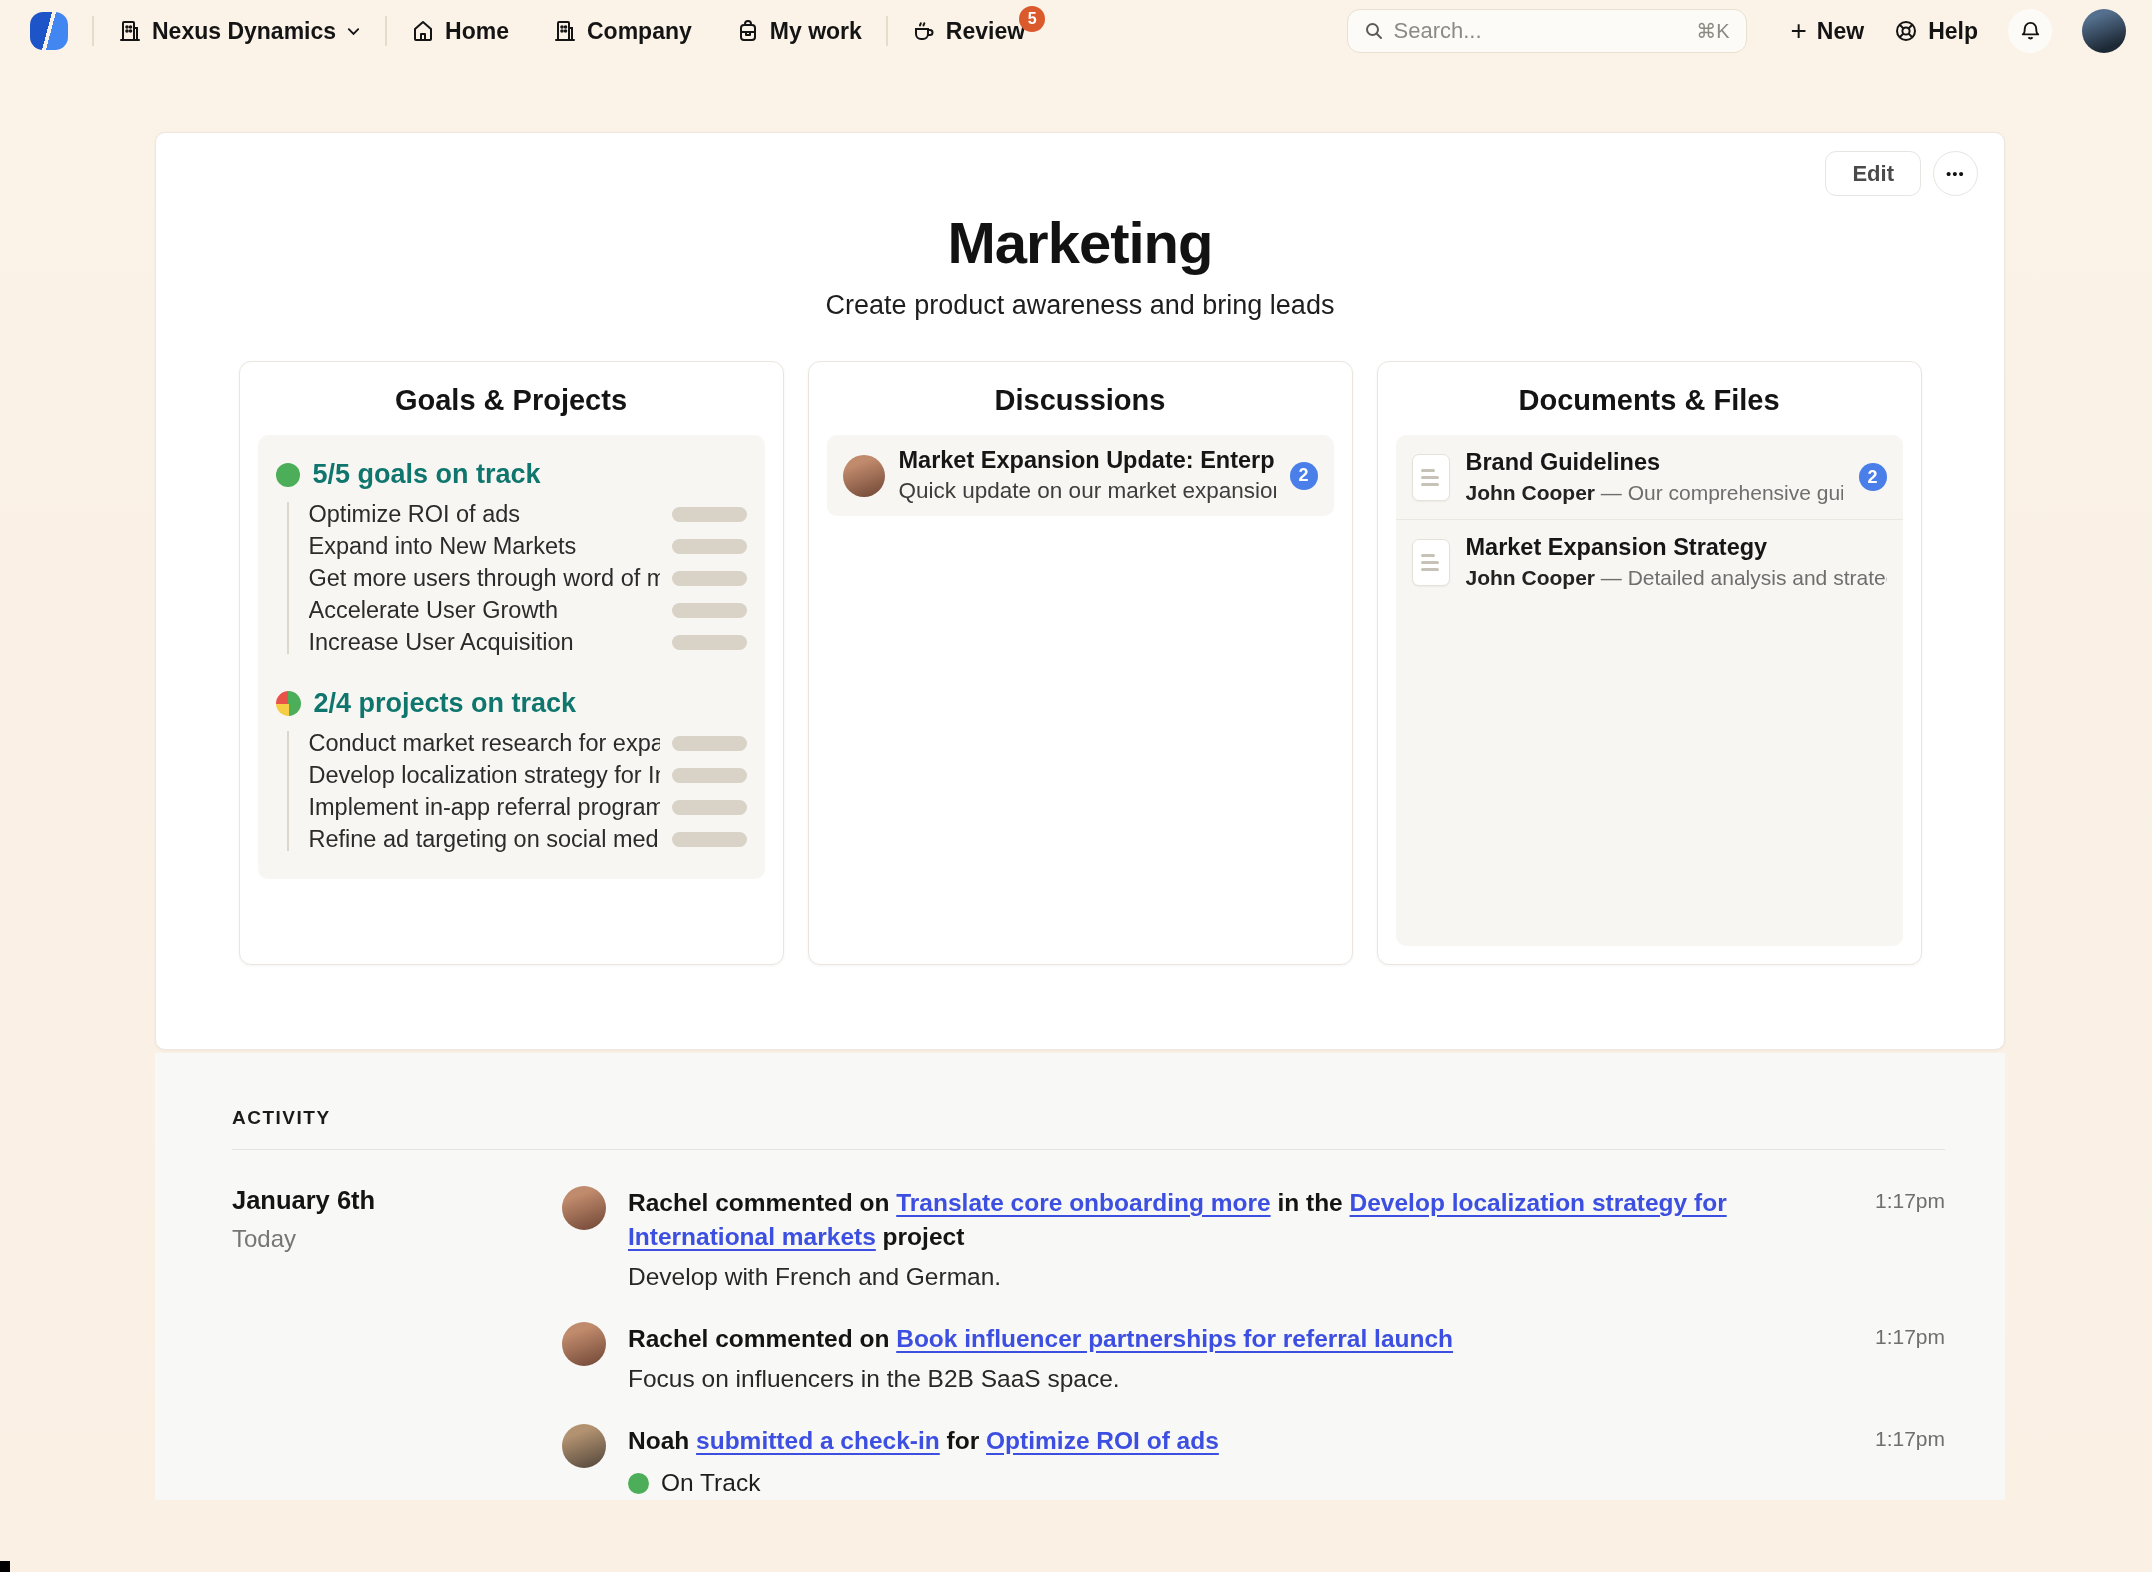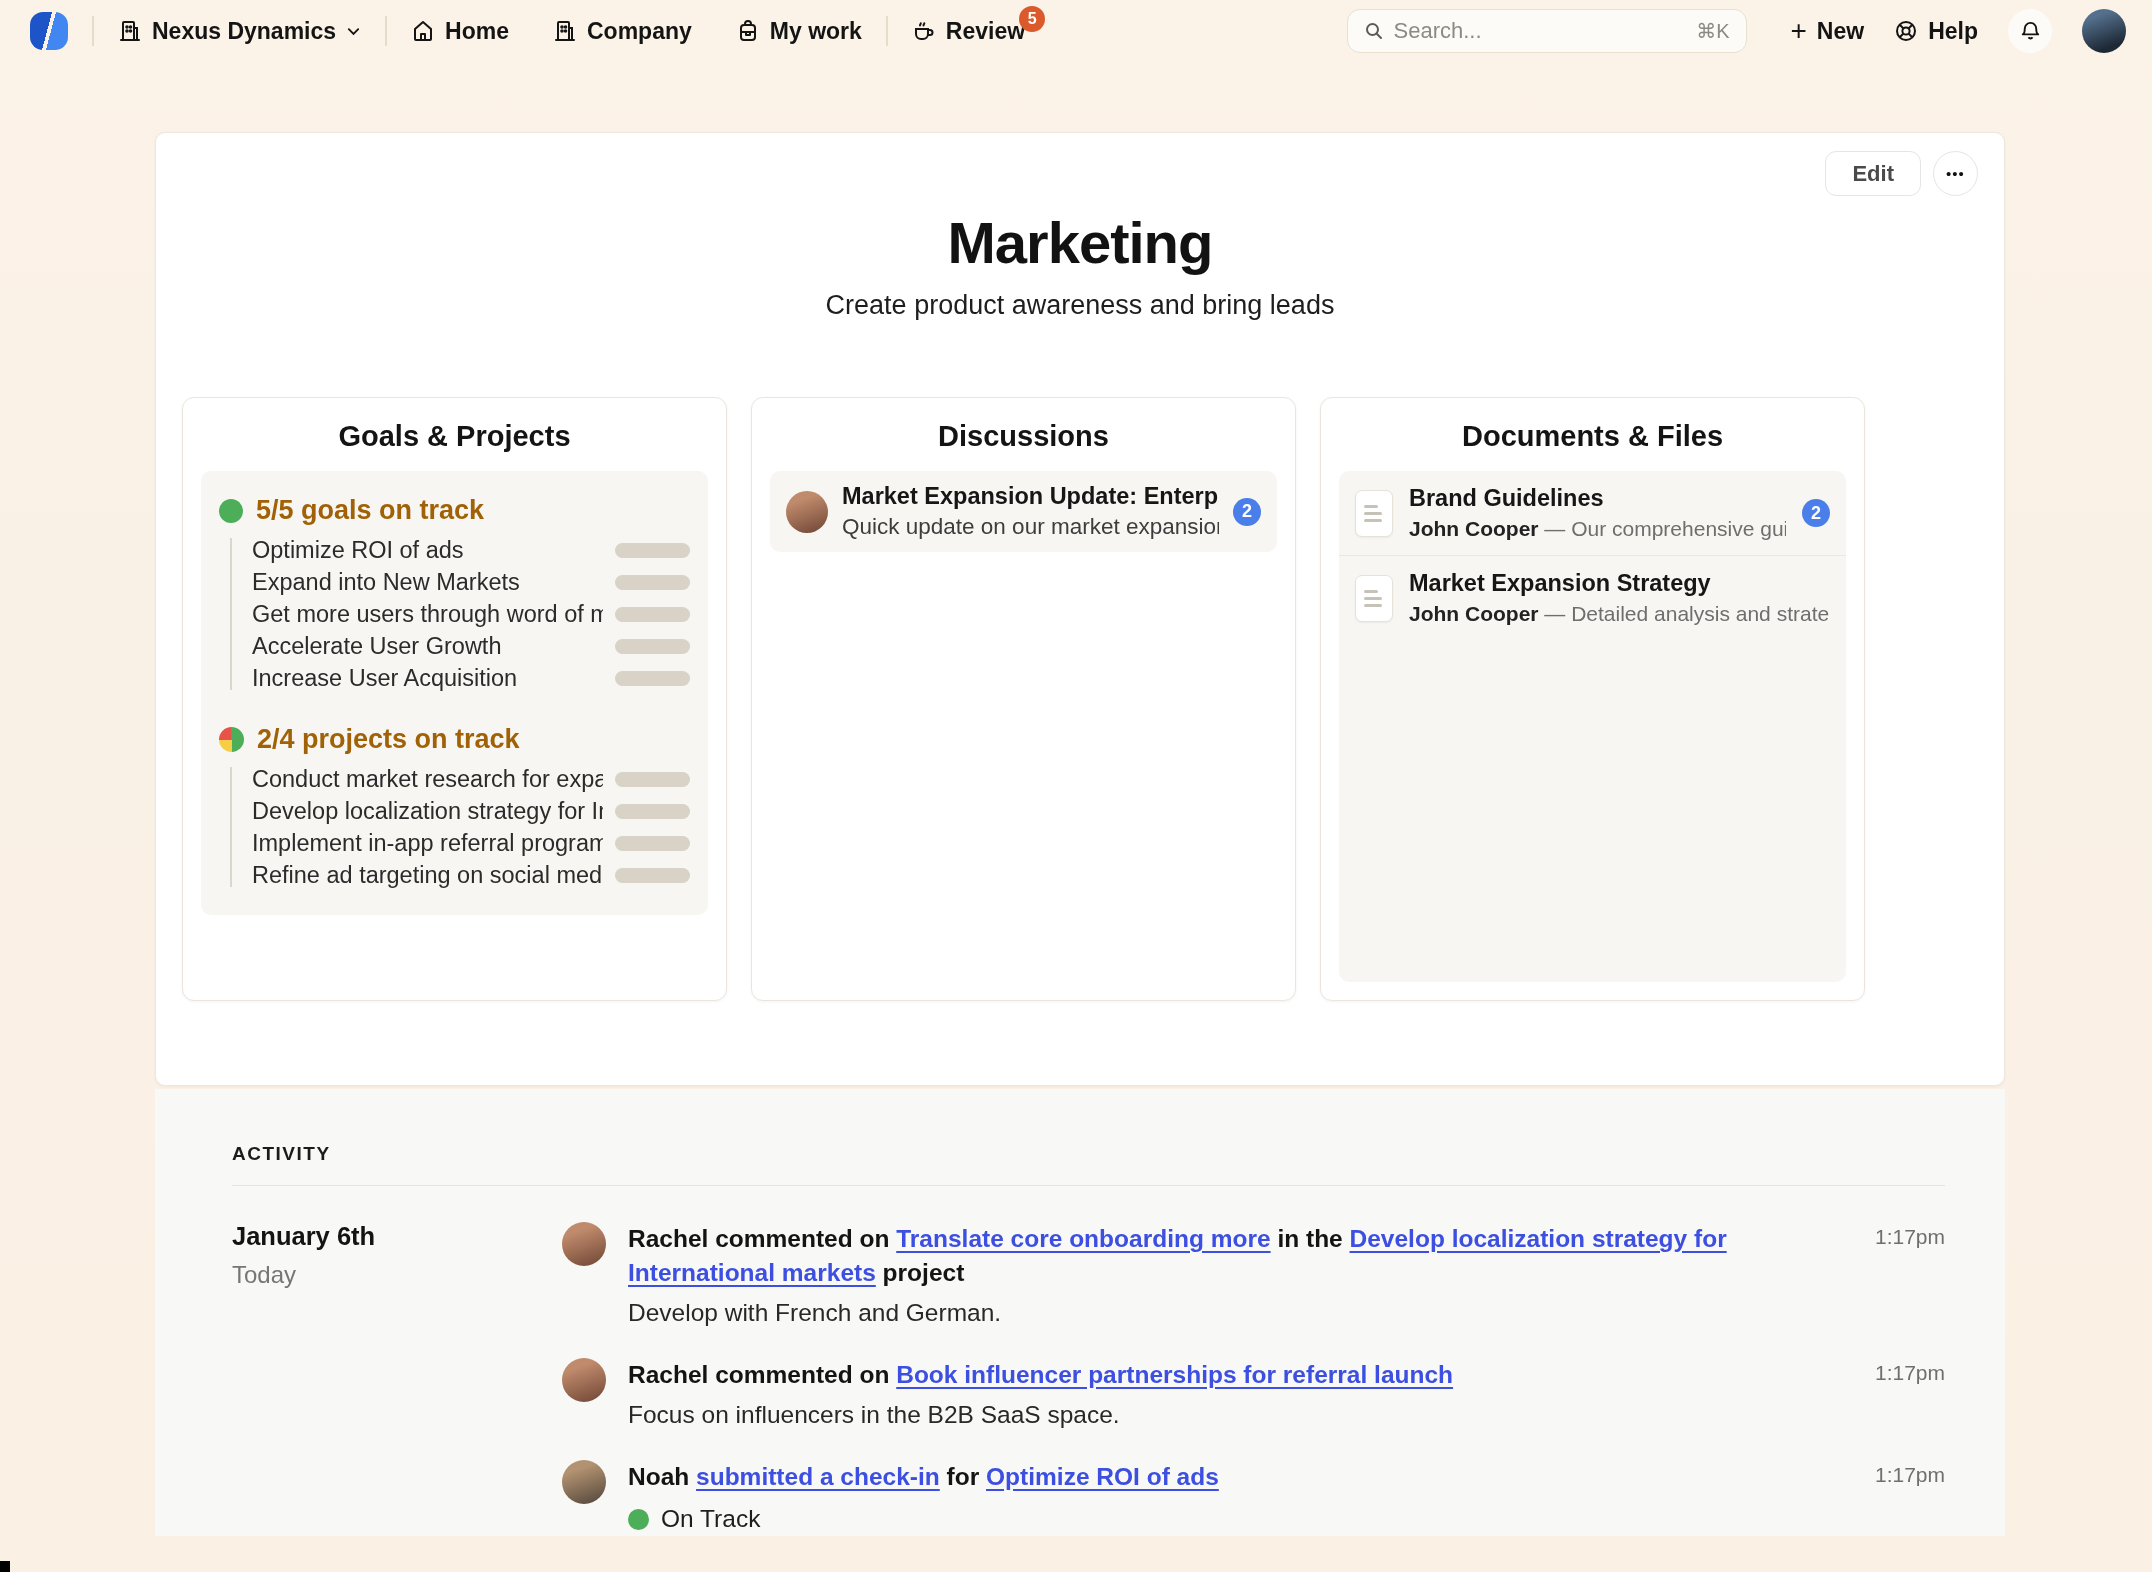--- a/index.html
+++ b/index.html
@@ -70,29 +70,29 @@
   .m5{background:linear-gradient(160deg,#70747A 25%,#35393F);}
   .m6{background:linear-gradient(160deg,#B98C74 25%,#53402F);}
   .av-rachel{background:linear-gradient(160deg,#C08A6C 25%,#6E4534);}
   .av-noah{background:linear-gradient(160deg,#B29270 25%,#50443A);}
   .manage-btn {
     height:46px; padding:0 24px; border:1.5px solid #E3E3E0; border-radius:12px; background:#fff;
     font-family:"Liberation Sans",sans-serif; font-size:22.5px; font-weight:700; color:#4E4E4E; cursor:pointer;
   }
 
   
-  .cards-row { display:flex; justify-content:flex-start; gap:24px; margin-top:76px; }
+  .cards-row { display:flex; justify-content:center; gap:24px; margin-top:40px; }
   .panel-card {
     width:545px; height:604px; background:#fff; border:1px solid #EAE6DF; border-radius:12px;
     box-shadow:0 1px 3px rgba(60,40,10,.05); display:flex; flex-direction:column;
   }
   .panel-title { text-align:center; font-size:29px; font-weight:700; padding:22px 0 14px; color:#141414; }
   .inner-panel { margin:4px 18px 0 18px; background:#F7F6F2; border-radius:10px; }
   .goals-panel { padding:24px 18px 28px 18px; }
-  .track-header { display:flex; align-items:center; gap:13px; font-size:27px; font-weight:700; color:#a16207; }
+  .track-header { display:flex; align-items:center; gap:13px; font-size:27px; font-weight:700; color:#0f766e; }
   .dot { width:24px; height:24px; border-radius:50%; flex:none; }
   .pie { width:25px; height:25px; border-radius:50%; flex:none; }
   .goal-list { margin:12px 0 0 11px; border-left:2px solid #DCD7CD; padding-left:20px; display:flex; flex-direction:column; gap:8px; }
   .goal-row { display:flex; align-items:center; gap:12px; height:24px; cursor:pointer; }
   .goal-label { flex:1; font-size:23.5px; color:#2B2B2B; white-space:nowrap; overflow:hidden; }
   .track { width:75px; height:15px; border-radius:8px; background:#D8D2C7; overflow:hidden; flex:none; }
   .fill { height:100%; border-radius:8px; }
   .projects-header { margin-top:34px; }
 
   .disc-row { display:flex; align-items:center; gap:14px; padding:12px 16px; cursor:pointer; }

